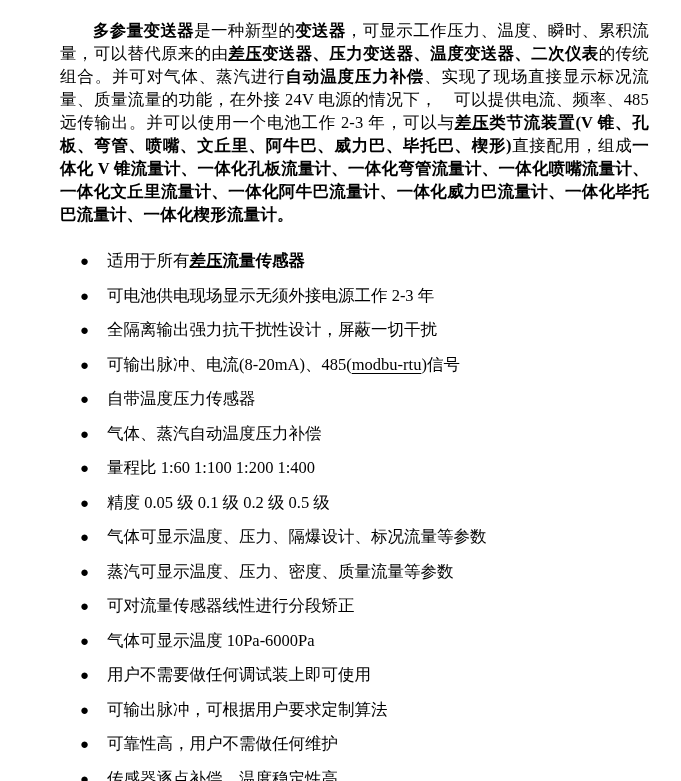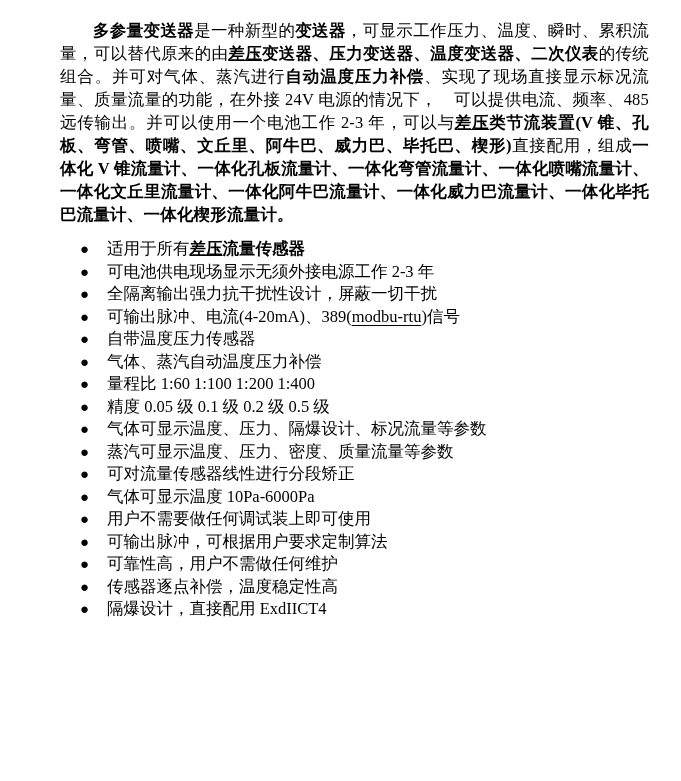--- a/index.html
+++ b/index.html
@@ -42,20 +42,21 @@
     font-size: 16.5px;
     line-height: 21.5px;
   }
   .bullet {
     flex: none;
     width: 27px;
     font-size: 15px;
   }
   .feature-text {
     flex: 1;
+    margin-top: 12px;
   }
   .b { font-weight: bold; }
   .u { text-decoration: underline; text-decoration-thickness: 1px; }
   .sq {
     text-decoration-line: underline;
     text-decoration-style: wavy;
     text-decoration-color: #cc0000;
     text-decoration-thickness: 1px;
     text-underline-offset: 3px;
     text-decoration: underline;
@@ -76,21 +77,21 @@
       <li>
     <span class="bullet">●</span>
     <span class="feature-text"><span>可电池供电现场显示无须外接电源工作 2-3 年</span></span>
   </li>
       <li>
     <span class="bullet">●</span>
     <span class="feature-text"><span>全隔离输出强力抗干扰性设计，屏蔽一切干扰</span></span>
   </li>
       <li>
     <span class="bullet">●</span>
-    <span class="feature-text"><span>可输出脉冲、电流(4-20mA)、389(</span><span class="sq">modbu-rtu</span><span>)信号</span></span>
+    <span class="feature-text"><span>可输出脉冲、电流(8-20mA)、485(</span><span class="sq">modbu-rtu</span><span>)信号</span></span>
   </li>
       <li>
     <span class="bullet">●</span>
     <span class="feature-text"><span>自带温度压力传感器</span></span>
   </li>
       <li>
     <span class="bullet">●</span>
     <span class="feature-text"><span>气体、蒸汽自动温度压力补偿</span></span>
   </li>
       <li>

